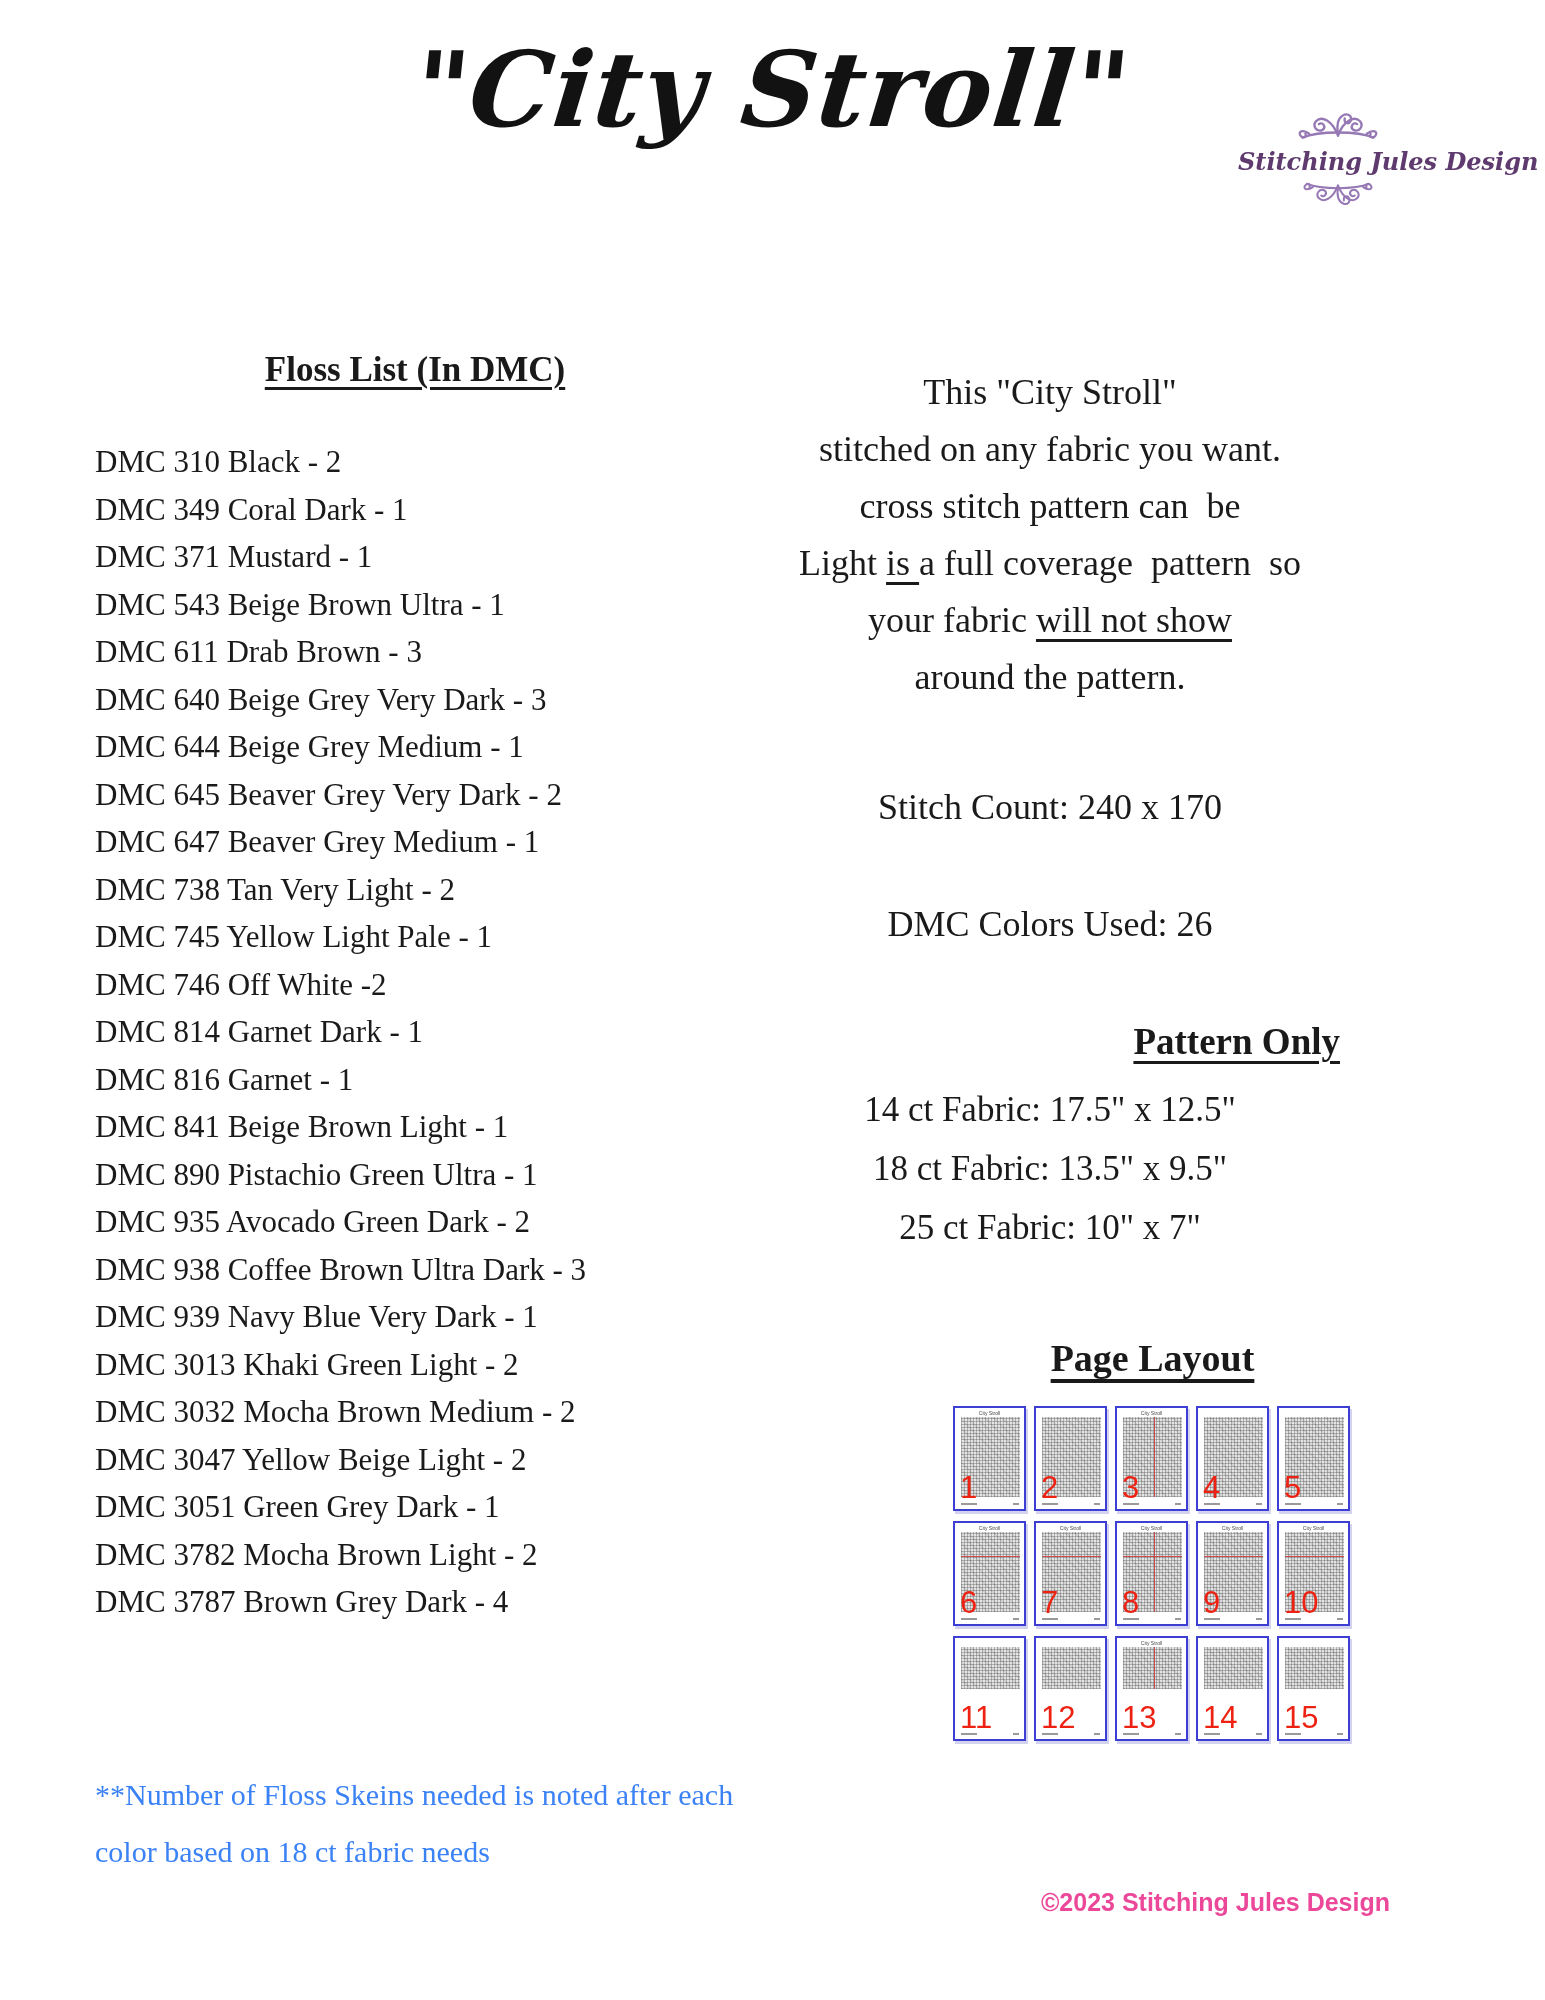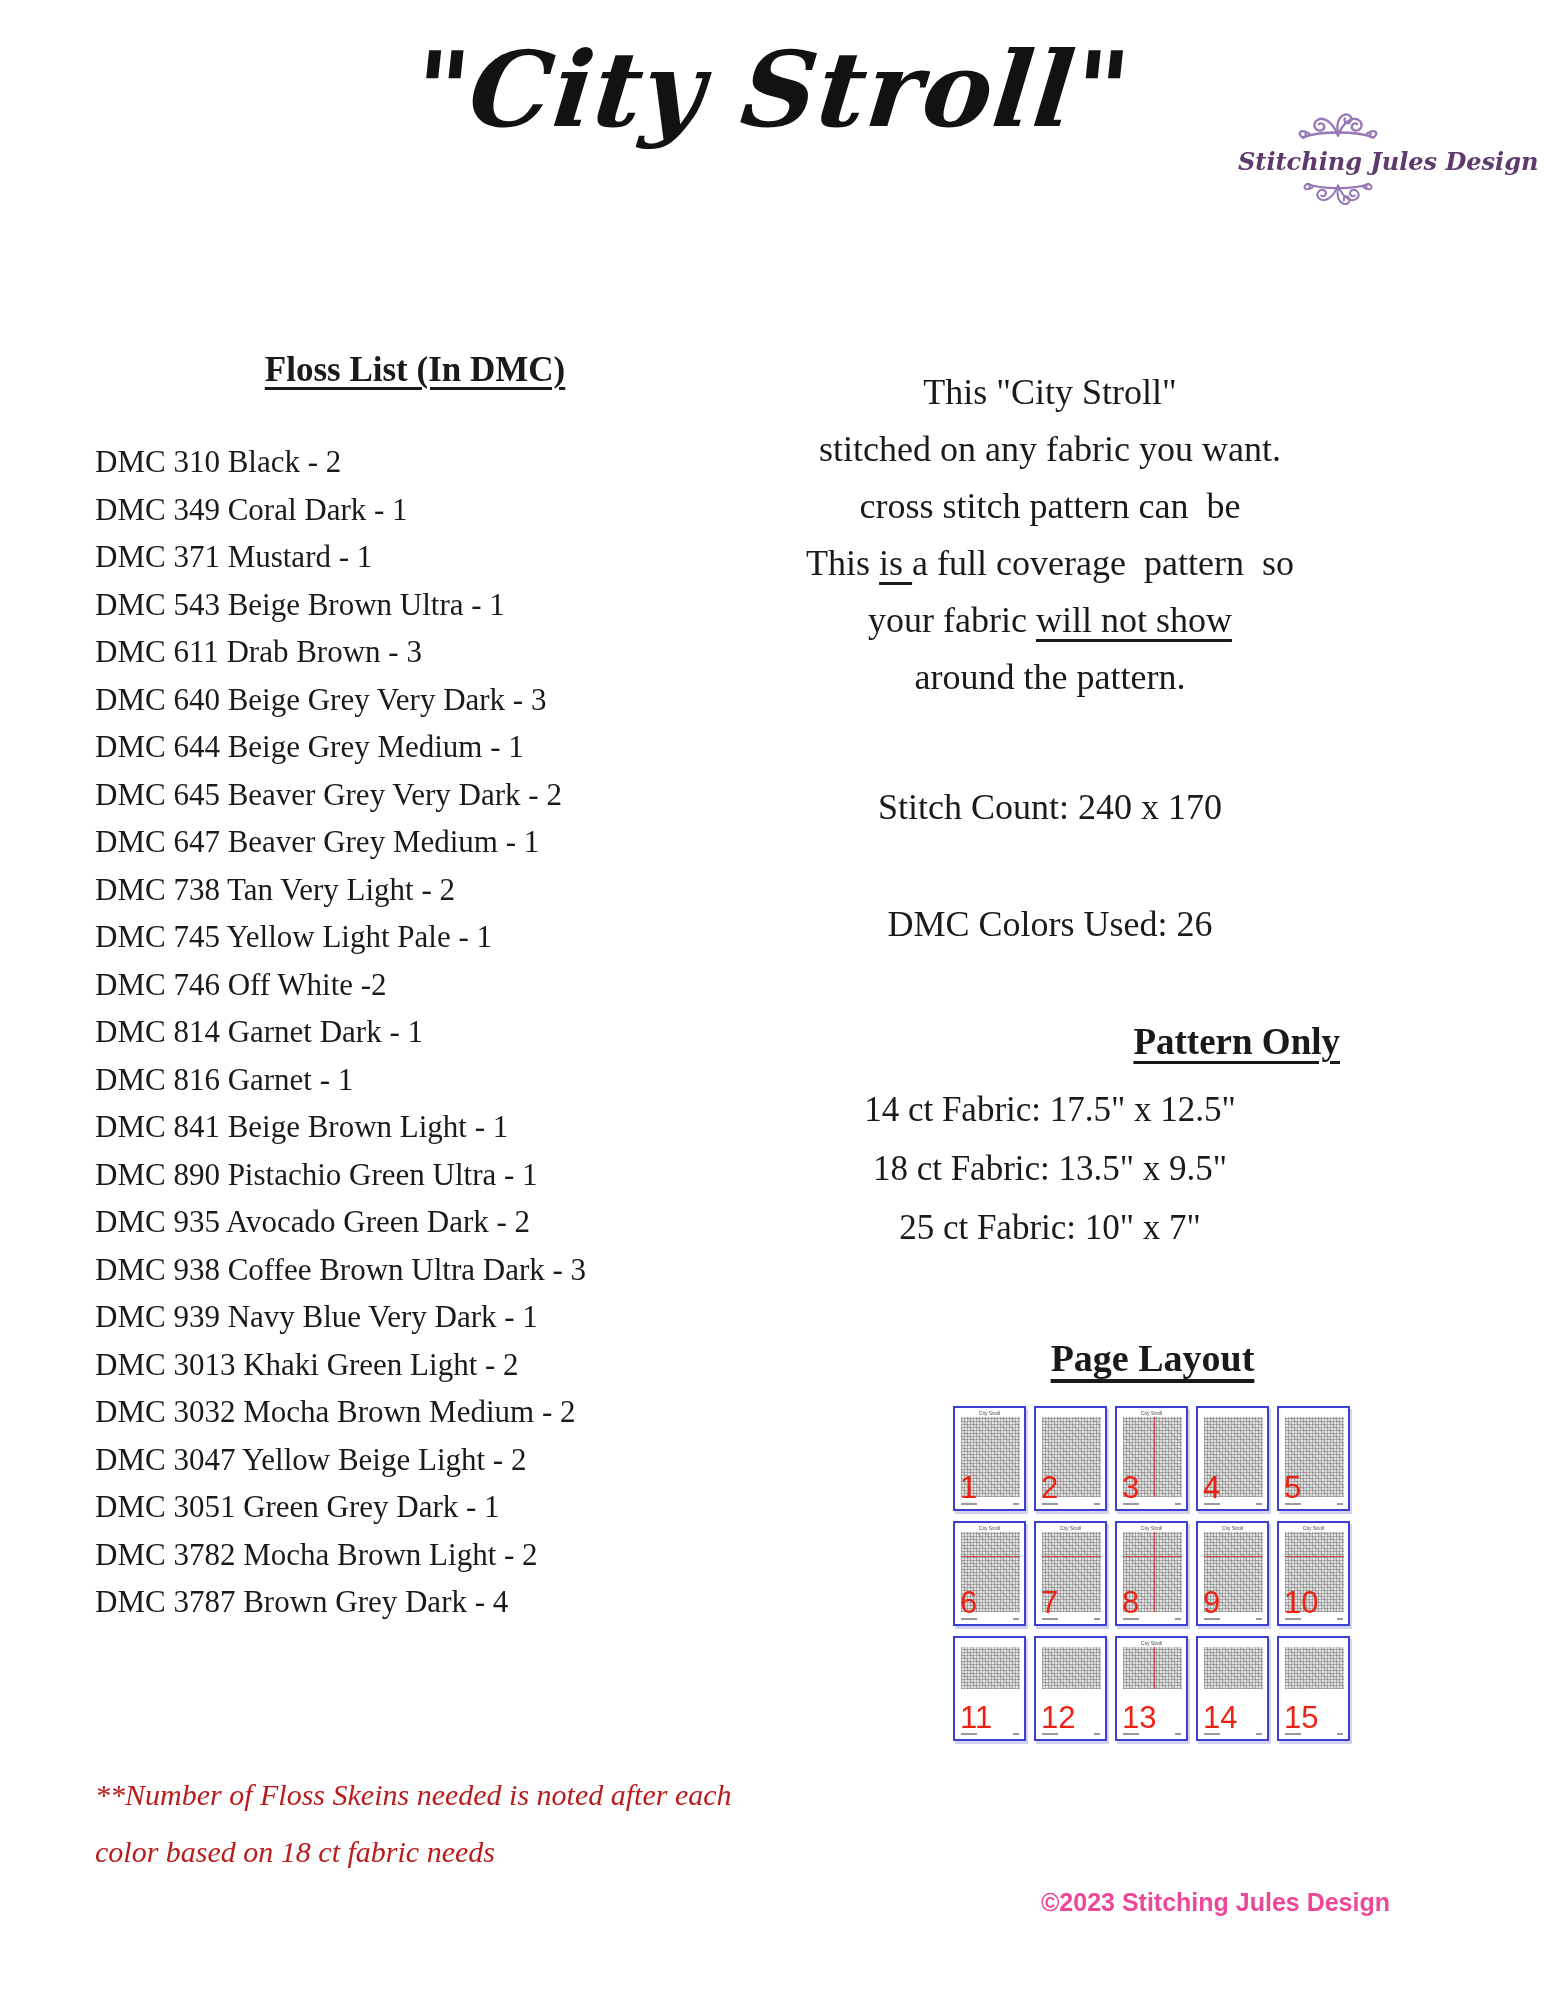--- a/index.html
+++ b/index.html
@@ -22,22 +22,22 @@
   }
   
   .floss-heading{
     position:absolute;left:95px;top:350px;width:640px;text-align:center;
     font-size:35px;font-weight:bold;
     text-decoration:underline;text-decoration-thickness:3px;text-underline-offset:6px;
   }
   .floss-list{position:absolute;left:95px;top:438px;font-size:31px;line-height:47.5px;}
   .floss-item{white-space:pre;}
   .footnote{
-    position:absolute;left:95px;top:1766px;font-style:italic;
-    font-size:30px;line-height:57px;color:#b91c1c;
+    position:absolute;left:95px;top:1766px;
+    font-size:30px;line-height:57px;color:#3b82f6;
   }
   
   .para{
     position:absolute;left:760px;top:364px;width:580px;text-align:center;
     font-size:36px;line-height:57px;
   }
   .para-line span{white-space:pre-wrap;}
   .para .u{text-decoration:underline;text-decoration-thickness:2.5px;text-underline-offset:7px;margin-top:40px;}
   .stitch-count{position:absolute;left:760px;top:786px;width:580px;text-align:center;font-size:36px;}
   .colors-used{position:absolute;left:760px;top:903px;width:580px;text-align:center;font-size:36px;}
@@ -158,21 +158,21 @@
 
   <div class="footnote">
     <div>**Number of Floss Skeins needed is noted after each</div>
     <div>color based on 18 ct fabric needs</div>
   </div>
 
   <div class="para">
       <div class="para-line"><span>This "City Stroll"</span></div>
       <div class="para-line"><span>stitched on any fabric you want.</span></div>
       <div class="para-line"><span>cross stitch pattern can  be</span></div>
-      <div class="para-line"><span>This </span><span class="u">is </span><span>a full coverage  pattern  so</span></div>
+      <div class="para-line"><span>Light </span><span class="u">is </span><span>a full coverage  pattern  so</span></div>
       <div class="para-line"><span>your fabric </span><span class="u">will not show</span></div>
       <div class="para-line"><span>around the pattern.</span></div>
     </div>
 
   <div class="stitch-count">Stitch Count: 240 x 170</div>
 
   <div class="colors-used">DMC Colors Used: 26</div>
 
   <div class="pattern-only-h">Pattern Only</div>
 

